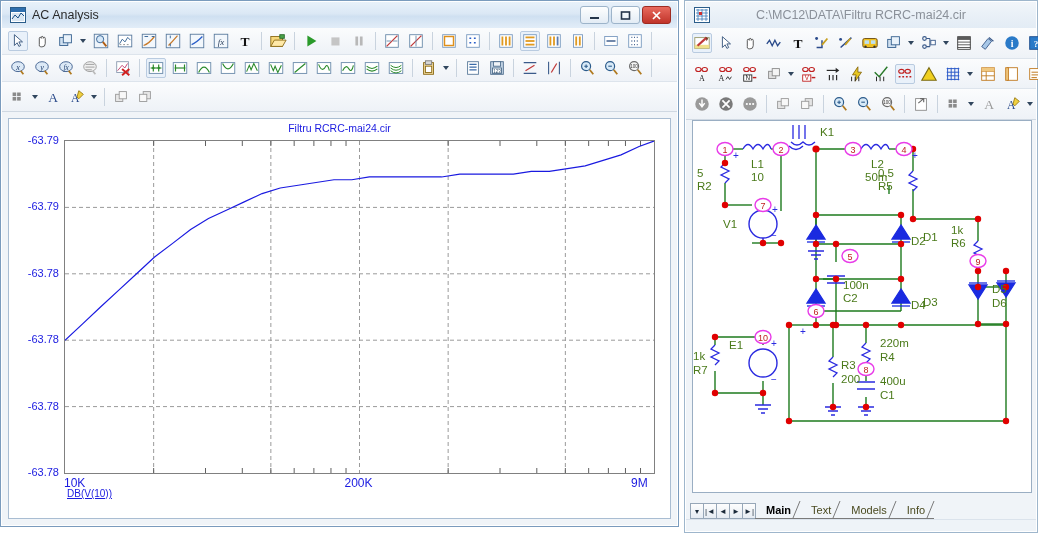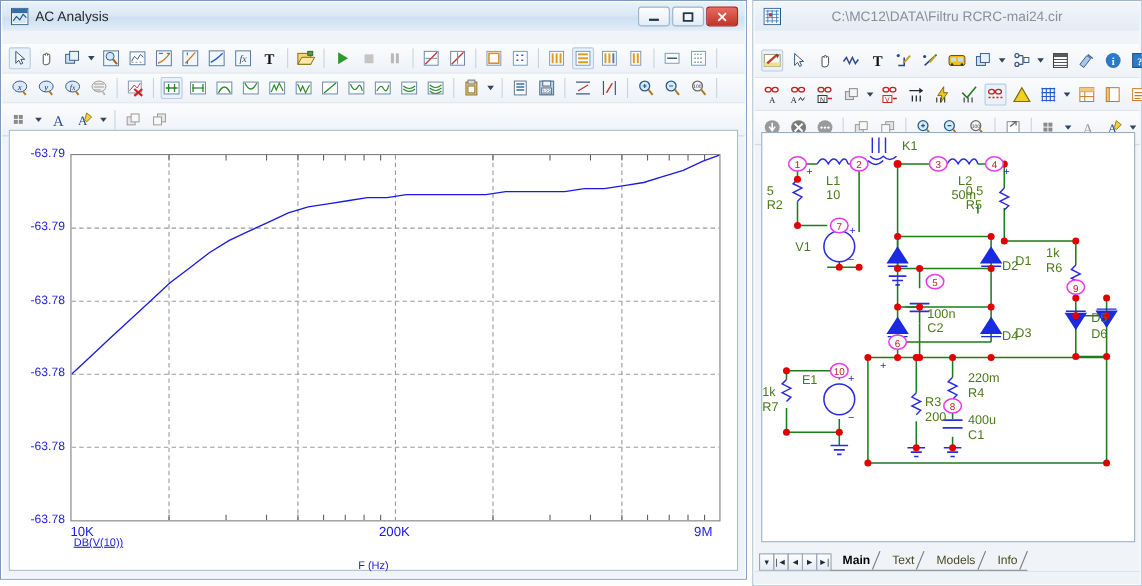--- a/index.html
+++ b/index.html
@@ -17,21 +17,21 @@
   .title-text.inactive{color:#8a9099;margin-left:40px;}
   .caption-btns{margin-left:auto;display:flex;gap:2px;padding-right:2px;}
   .cbtn{width:29px;height:18px;border:1px solid #9db4ca;border-radius:3px;
     background:linear-gradient(180deg,#fdfefe,#e3ecf5);display:flex;align-items:center;
     justify-content:center;font-size:11px;color:#24354a;box-sizing:border-box;}
   .cbtn.close{background:linear-gradient(180deg,#e86a5e,#c0342a);border-color:#9e2b22;color:#fff;font-weight:bold;}
 
   
   .tbar{position:absolute;left:0;right:0;display:flex;align-items:center;
     background:linear-gradient(180deg,#fbfcfd,#eef2f7);border-bottom:1px solid #dde4ec;
-    padding-left:4px;box-sizing:border-box;margin-top:12px;}
+    padding-left:4px;box-sizing:border-box;}
   .ic{width:20px;height:20px;margin:1px 2px;position:relative;flex:none;
       border:1px solid transparent;border-radius:2px;box-sizing:border-box;}
   .ic.sel{border-color:#b9cbe0;background:#e9f1fa;}
   .ic svg{display:block;width:100%;height:100%;}
   .sep{width:1px;height:18px;background:#c9d3de;margin:0 4px;flex:none;}
   .drop{width:9px;height:20px;display:flex;align-items:center;justify-content:center;flex:none;margin-right:2px;}
   .drop:after{content:"";border-left:3.5px solid transparent;border-right:3.5px solid transparent;
     border-top:4px solid #31465e;}
 
   
@@ -463,20 +463,21 @@
           </span>
       <span class="ic">
             <svg viewBox="0 0 20 20">
               <rect x="8" y="4" width="8" height="8" fill="#e8e8e8" stroke="#9a9a9a"></rect>
               <rect x="4" y="7" width="8" height="8" fill="#f8f8f8" stroke="#9a9a9a"></rect>
             </svg>
           </span>
     </div>
 
     <div class="plotarea">
+      <div class="plot-title">Filtru RCRC-mai24.cir</div>
 
       <div class="graph">
         <svg width="589" height="332" viewBox="0 0 589 332">
           <g id="gridlines" stroke="#9a9a9a" stroke-width="1" stroke-dasharray="4,3" fill="none">
                 <line x1="88.65333372304248" x2="88.65333372304248" y1="0" y2="332"></line>
                 <line x1="205.84666627695754" x2="205.84666627695754" y1="0" y2="332"></line>
                 <line x1="294.5" x2="294.5" y1="0" y2="332"></line>
                 <line x1="383.15333372304246" x2="383.15333372304246" y1="0" y2="332"></line>
                 <line x1="500.34666627695754" x2="500.34666627695754" y1="0" y2="332"></line>
                 <line x1="0" x2="589" y1="265.5999999999607" y2="265.5999999999607"></line>
@@ -530,21 +531,20 @@
             <div class="ylab" style="top: 81.4px;">-63.79</div>
             <div class="ylab" style="top: 15px;">-63.79</div>
           </div>
       <div id="xlabels">
             <div class="xlab" style="top: 357px; left: 55px;">10K</div>
             <div class="xlab" style="top: 357px; left: 335.5px;">200K</div>
             <div class="xlab" style="top: 357px; left: 622px;">9M</div>
           </div>
 
       <div class="curvelabel" style="left:46px;top:369px;margin-left:12px;">DB(V(10))</div>
-      <div class="axname" style="left:0;right:0;top:390px;text-align:center;">F (Hz)</div>
     </div>
    </div>
   </div>
 
   <div class="win" id="scwin">
    <div class="win-inner">
     <div class="titlebar">
       <span class="title-icon">
         <svg viewBox="0 0 16 16">
               <rect x="0.5" y="0.5" width="15" height="15" fill="#fff" stroke="#2b5d8a"></rect>

